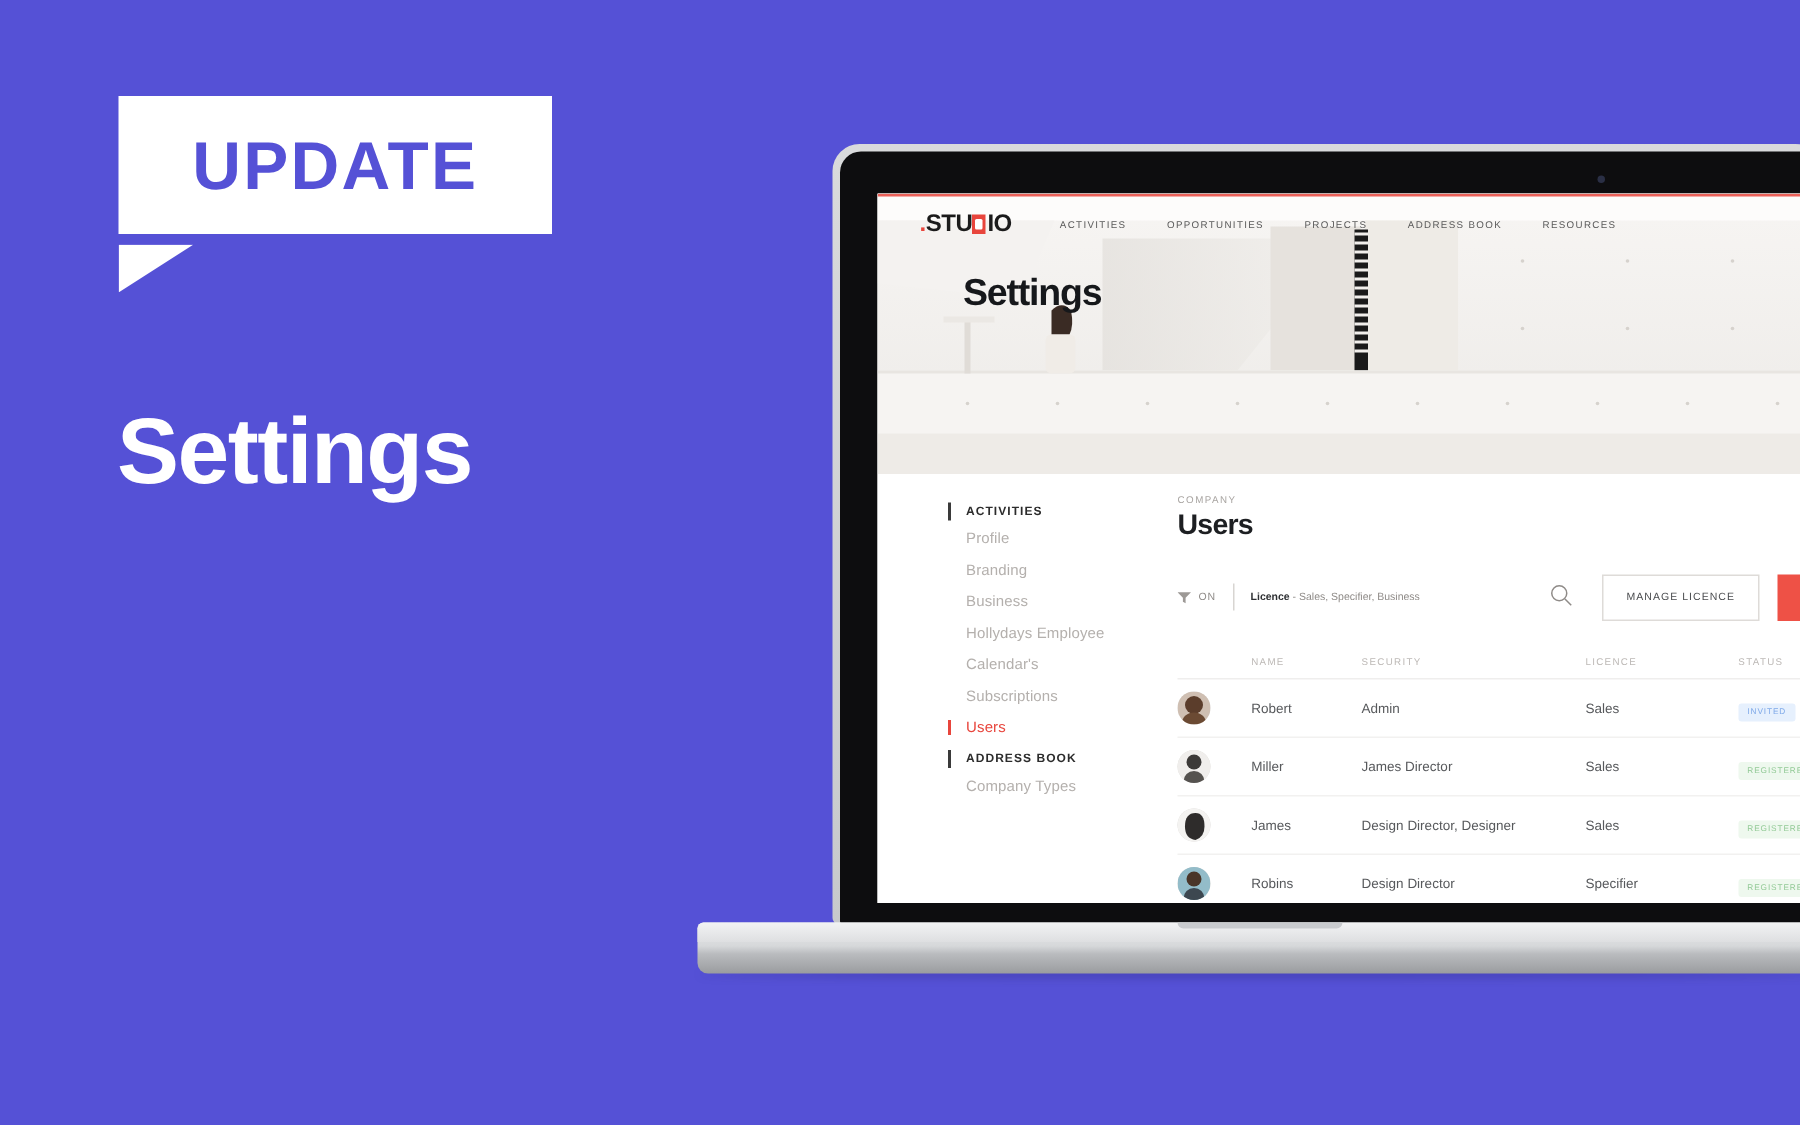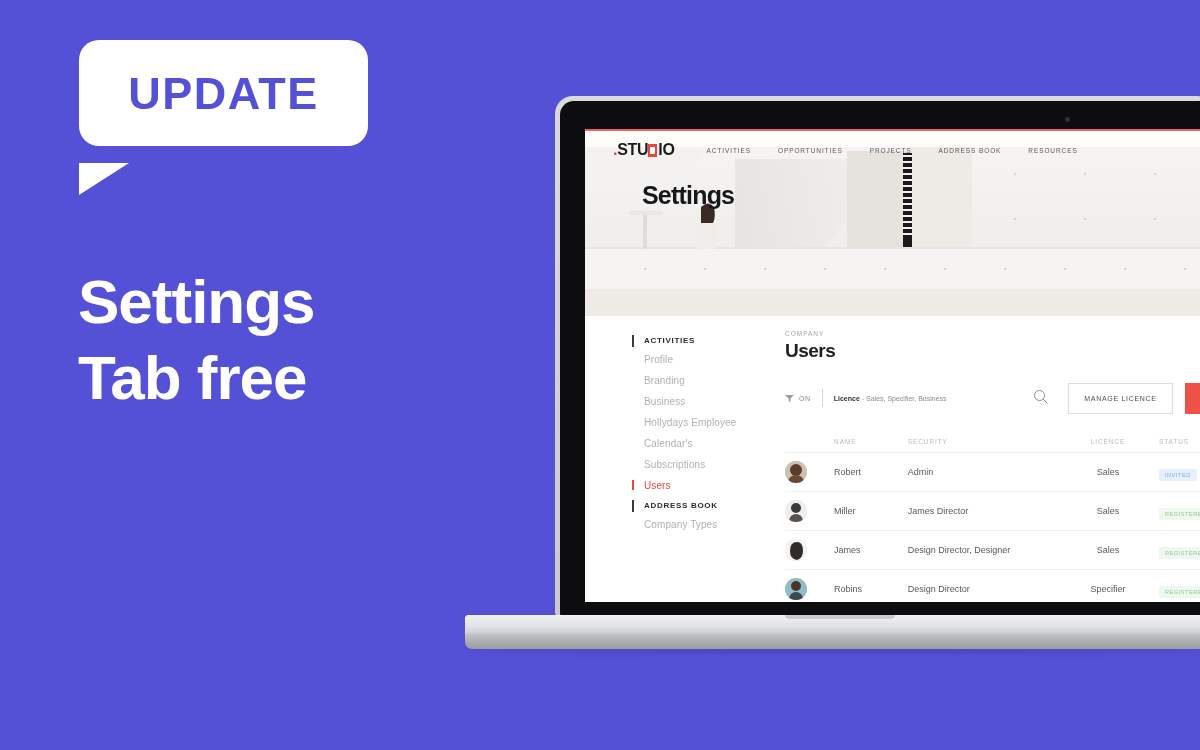--- a/index.html
+++ b/index.html
@@ -7,24 +7,23 @@
   body {
     background:#5551d6;
     font-family:"Liberation Sans", sans-serif;
     position:relative;
   }
 
   
   .promo { position:absolute; left:0; top:0; width:560px; height:750px; }
 
   .bubble {
-    position:absolute; left:79px; top:40px;
-    width:289px; height:106px;
+    position:absolute; left:79px; top:64px;
+    width:289px; height:92px;
     background:#ffffff;
-    border-radius:20px;
   }
   .bubble-label {
     position:absolute; left:0; top:0; width:100%; height:100%;
     display:flex; align-items:center; justify-content:center;
     color:#5551d6;
     font-size:45px; font-weight:bold; letter-spacing:1.5px;
     line-height:1;
   }
   .bubble-tail {
     position:absolute; left:79px; top:163px;
@@ -153,21 +152,21 @@
     background:#ee5146;
   }
 
   
   .table { margin-top:18px; }
   .thead { display:flex; align-items:center; height:22px; border-bottom:1px solid #efeeed; }
   .th { font-size:6.5px; letter-spacing:.9px; color:#bdb9b6; }
   .c-av { width:52px; }
   .c-name { width:78px; }
   .c-sec { width:158px; }
-  .c-lic { width:108px;text-align:center; }
+  .c-lic { width:108px; }
   .c-st  { width:70px; }
   .trow { display:flex; align-items:center; height:39px; border-bottom:1px solid #f2f1f0; }
   .td { font-size:9px; color:#57595c; }
   .avatar {
     width:22px; height:22px; border-radius:50%; overflow:hidden; position:relative;
     background:#dcd9d6;
   }
   .badge {
     display:inline-block; padding:3px 6px; font-size:5.5px; letter-spacing:.6px;
     border-radius:2px; white-space:nowrap;
@@ -200,21 +199,20 @@
 
 <div class="promo">
 
   <div class="bubble">
     <div class="bubble-label">UPDATE</div>
   </div>
   <div class="bubble-tail"></div>
 
   <div class="headline">
     <span class="ln">Settings</span>
-    <span class="ln">Tab free</span>
   </div>
 </div>
 
 <div class="laptop">
 
   <div class="lid">
     <div class="bezel">
       <div class="camera"></div>
 
       <div class="screen">

